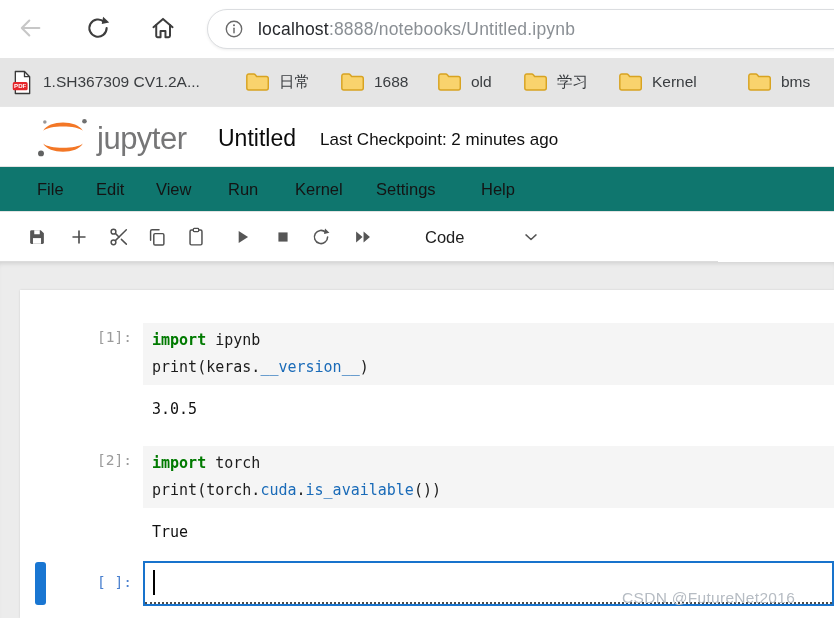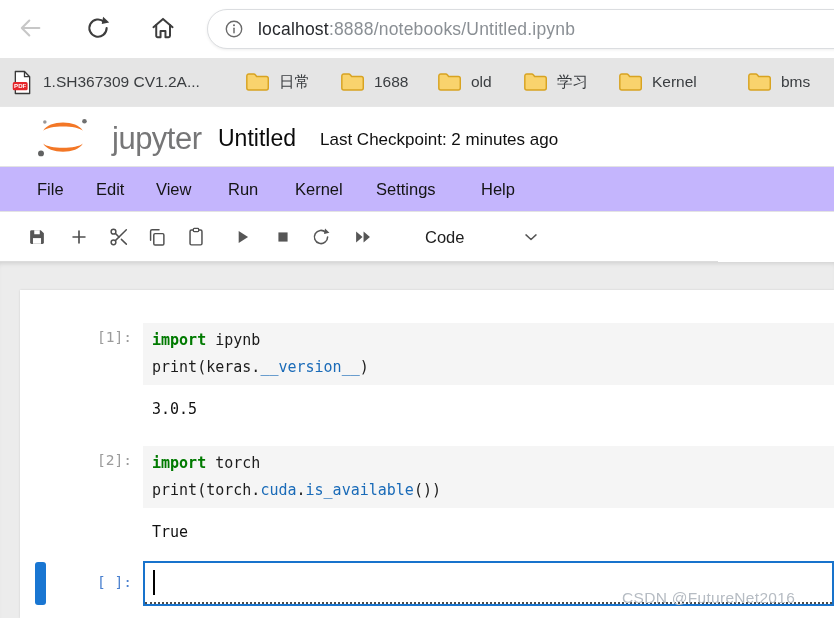--- a/index.html
+++ b/index.html
@@ -19,26 +19,26 @@
     display:flex;align-items:center;padding-left:15px;box-sizing:border-box;
   }
   .url-text{font-size:17.5px;margin-left:13px;letter-spacing:0.2px;white-space:nowrap;}
   .url-host{color:#27292d;}
   .url-path{color:#8a8f94;}
   
   .bookmarks-bar{left:0;top:58px;width:834px;height:49px;background:#e5e5e5;border-bottom:1px solid #e7e7e7;box-sizing:border-box;}
   .bm{position:absolute;top:0;height:48px;display:flex;align-items:center;gap:10px;font-size:15.5px;color:#3a3d40;cursor:pointer;white-space:nowrap;}
   
   .jp-header{left:0;top:108px;width:834px;height:59px;background:#fff;border-bottom:1px solid #e3e3e3;box-sizing:border-box;}
-  .logo{left:33px;top:8px;display:flex;align-items:flex-end;gap:15px;}
+  .logo{left:33px;top:8px;display:flex;align-items:flex-end;}
   .logo-text{font-size:31px;color:#767677;margin-left:4px;line-height:42px;letter-spacing:-0.5px;}
   .nb-title{left:218px;top:13px;font-size:23px;color:#0b0b0b;line-height:34px;}
   .checkpoint{left:320px;top:20px;font-size:17px;color:#101010;line-height:24px;}
   
-  .jp-menu{left:0;top:167px;width:834px;height:45px;background:#c4b5fd;border-bottom:1px solid #e3e3e3;box-sizing:border-box;}
+  .jp-menu{left:0;top:167px;width:834px;height:45px;background:#0f766e;border-bottom:1px solid #e3e3e3;box-sizing:border-box;}
   .menu-item{position:absolute;top:0;height:44px;line-height:44px;font-size:16.5px;color:#141414;cursor:pointer;}
   
   .jp-toolbar{left:0;top:213px;width:718px;height:49px;background:#fff;border-bottom:1px solid #dcdcdc;box-sizing:border-box;}
   .tb{position:absolute;top:13px;width:22px;height:22px;cursor:pointer;}
   .celltype-label{position:absolute;left:425px;top:0;height:48px;line-height:48px;font-size:16.5px;color:#202020;cursor:pointer;}
   .tb-chevron{position:absolute;left:521px;top:14px;width:20px;height:20px;cursor:pointer;}
   
   .workspace{left:0;top:262px;width:834px;height:356px;background:#ececec;
     box-shadow:inset 0 4px 5px -3px rgba(0,0,0,0.14);}
   .panel{position:absolute;left:20px;top:28px;width:814px;height:328px;background:#fff;

